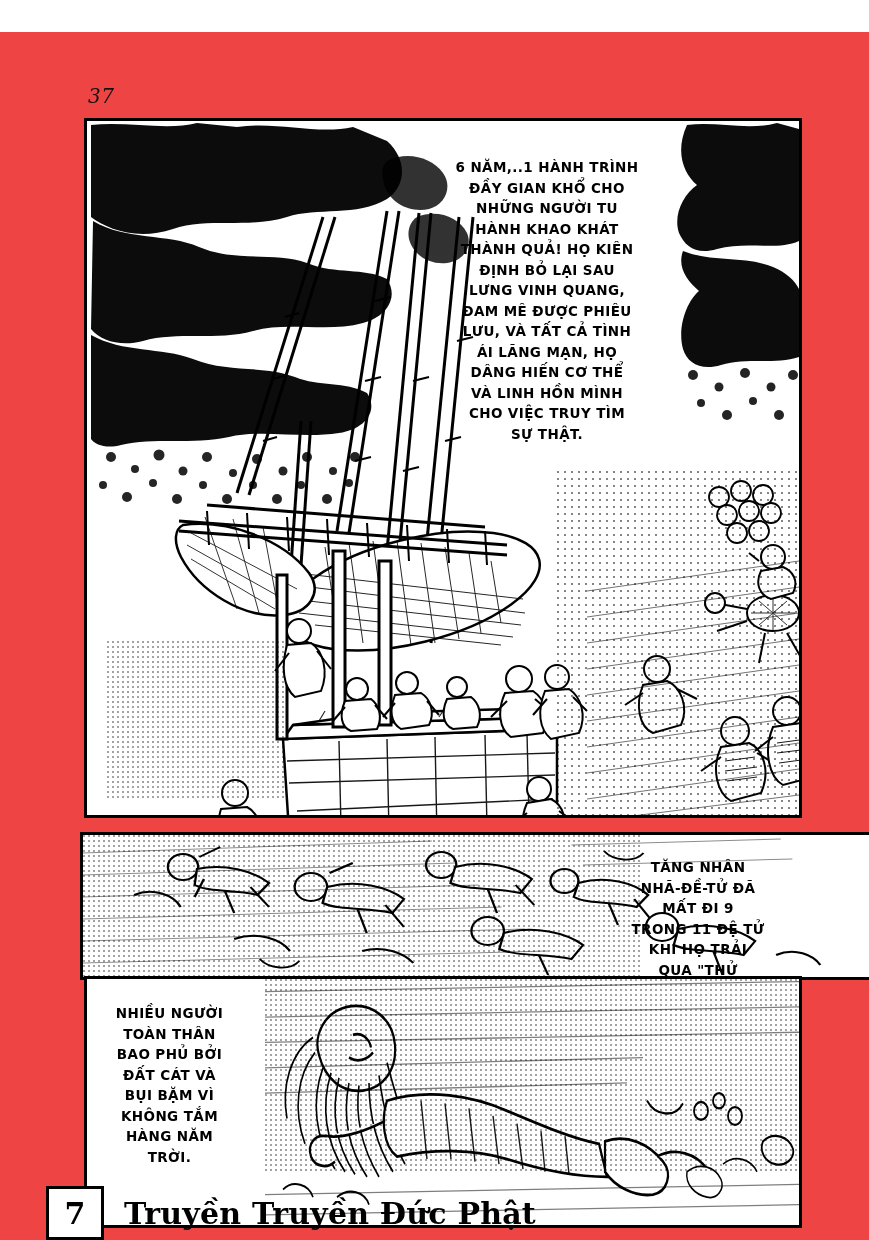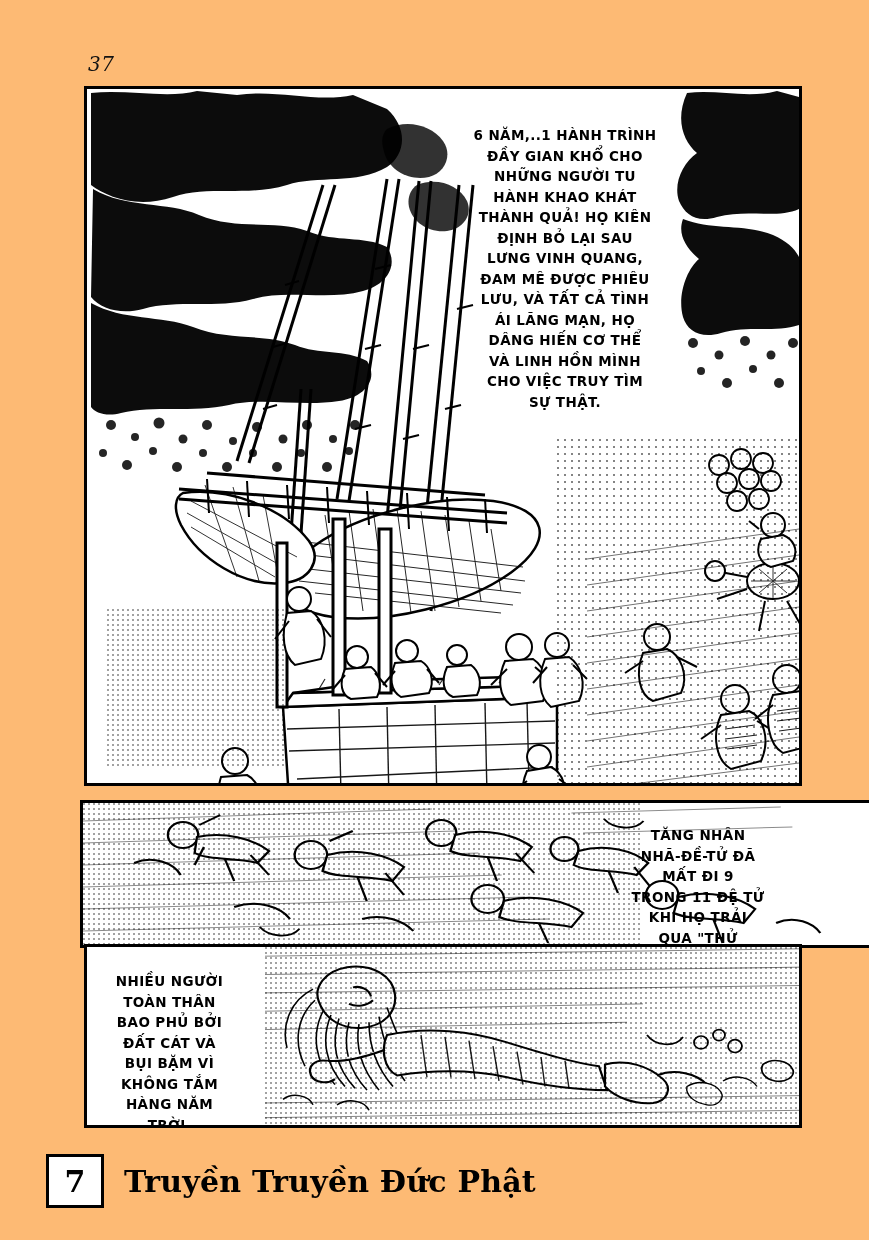--- a/index.html
+++ b/index.html
@@ -10,21 +10,22 @@
   body {
     width: 869px;
     height: 1240px;
     position: relative;
     font-family: "DejaVu Sans", sans-serif;
     overflow: hidden;
   }
   .page {
     position: absolute;
     inset: 0;
-    background: #fdba74;
+    background: #ef4444;
+    margin-top: 32px;
   }
 
   
   .folio {
     position: absolute;
     left: 88px;
     top: 52px;
     font-family: "DejaVu Serif", serif;
     font-style: italic;
     font-size: 20px;
@@ -35,21 +36,21 @@
   
   .panel {
     position: absolute;
     background: #fff;
     border: 3px solid #000;
     box-sizing: border-box;
     overflow: hidden;
   }
   #panel-1 { left: 84px;  top: 86px;  width: 718px; height: 700px; }
   #panel-2 { left: 80px;  top: 800px; width: 834px; height: 148px; }
-  #panel-3 { left: 84px;  top: 944px; width: 718px; height: 184px; }
+  #panel-3 { left: 84px;  top: 944px; width: 718px; height: 252px; }
 
   
   .art {
     position: absolute;
     inset: 0;
     pointer-events: none;
   }
   .art svg { display: block; width: 100%; height: 100%; }
 
   
@@ -58,21 +59,21 @@
     font-family: "DejaVu Sans", sans-serif;
     font-weight: 700;
     font-size: 13.5px;
     line-height: 1.52;
     letter-spacing: 0.4px;
     text-align: center;
     color: #000;
     white-space: pre-line;
     text-transform: uppercase;
   }
-  #caption-1 { left: 362px; top: 36px;  width: 232px; }
+  #caption-1 { left: 344px; top: 36px;  width: 232px; }
   #caption-2 { left: 540px; top: 22px;  width: 150px; }
   #caption-3 { left: 10px;  top: 24px;  width: 145px; }
 
   
   .footer {
     position: absolute;
     left: 46px;
     top: 1152px;
     width: 780px;
     height: 58px;

